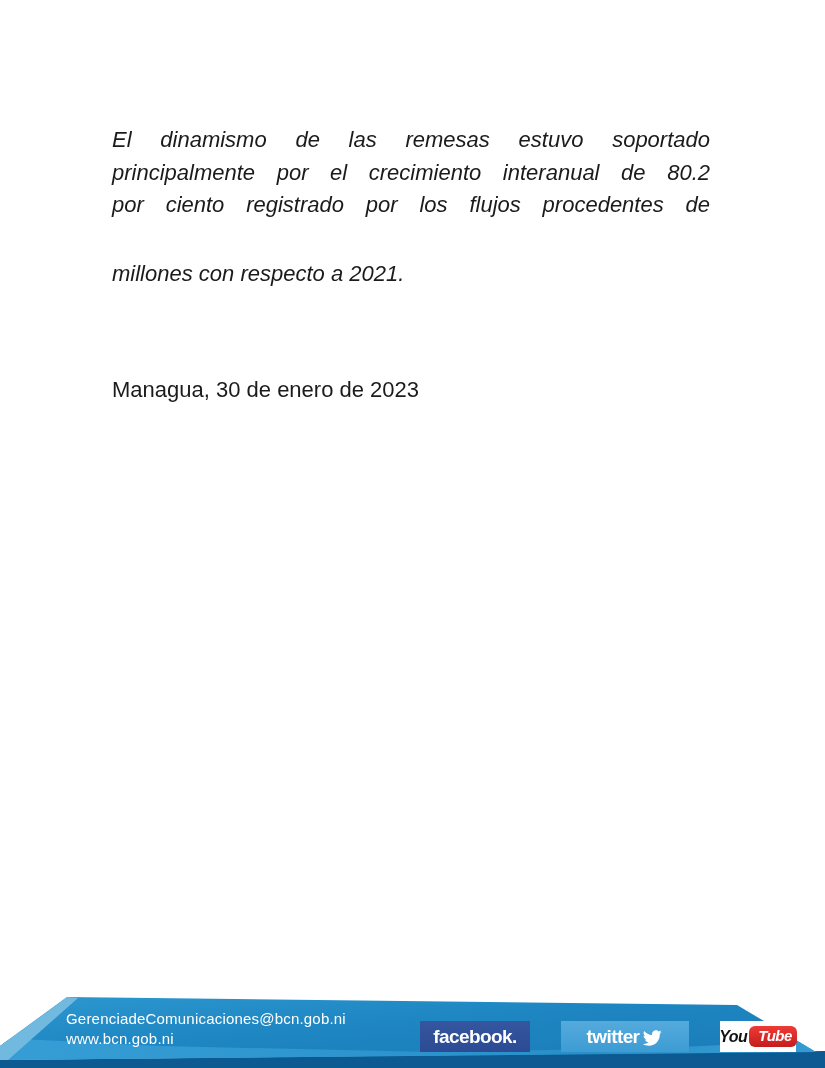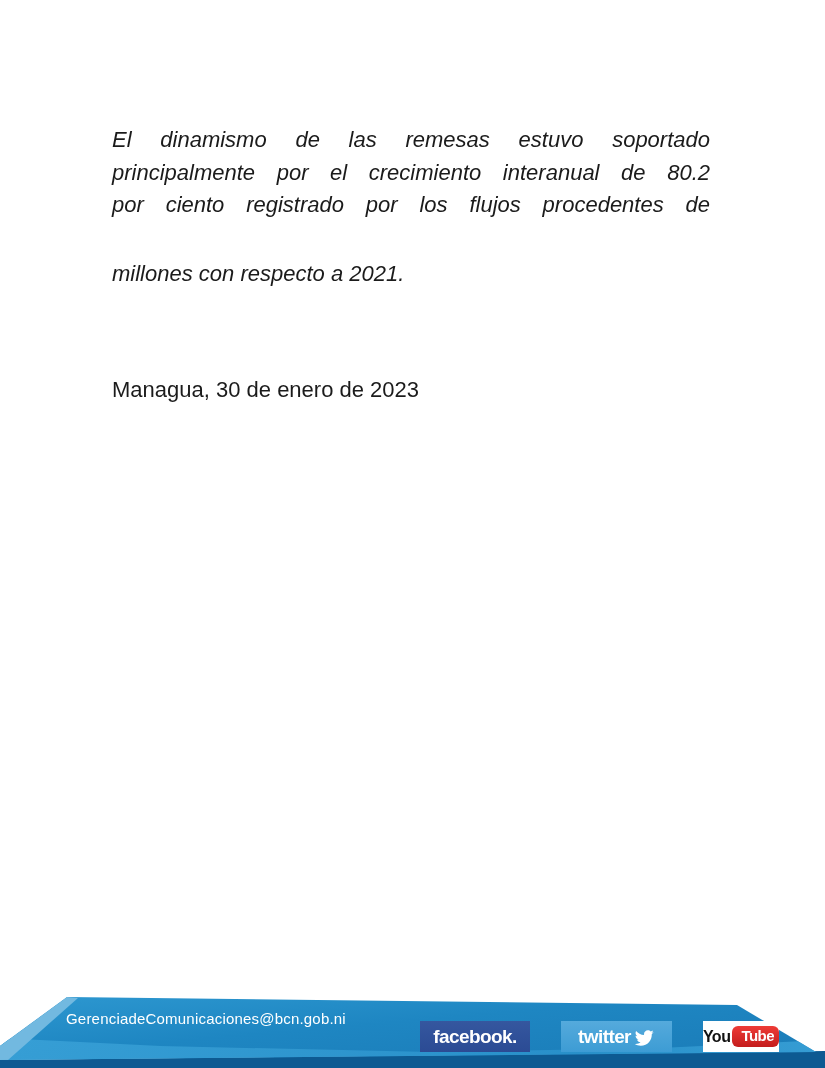--- a/index.html
+++ b/index.html
@@ -104,34 +104,35 @@
   }
   .badge-facebook {
     width: 110px;
     background: linear-gradient(180deg, #35579f 0%, var(--facebook-blue, #2b4b94) 100%);
     color: #ffffff;
     font-size: 19px;
     font-weight: 700;
     letter-spacing: -0.6px;
   }
   .badge-twitter {
-    width: 111px;
+    width: 128px;
     background: linear-gradient(180deg, #55aadc 0%, var(--twitter-blue, #3d9cd4) 100%);
     color: #ffffff;
     font-size: 19px;
     font-weight: 700;
     letter-spacing: -0.6px;
     gap: 2px;
   }
   .badge-twitter svg { display: block; margin-top: 3px; }
   .badge-youtube {
     width: 76px;
     background: #ffffff;
     gap: 2px;
     font-weight: 700;
+    font-style: italic;
   }
   .yt-you {
     color: #111111;
     font-size: 16px;
     letter-spacing: -0.5px;
   }
   .yt-tube {
     color: #ffffff;
     font-size: 15px;
     letter-spacing: -0.5px;
@@ -159,20 +160,21 @@
   <div class="footer">
     <div class="footer-stripe"></div>
     <div class="footer-band-wrap">
       <div class="band-bg"></div>
       <div class="band-wave"></div>
       <div class="band-bevel"></div>
     </div>
 
     <div class="footer-contact">
       <div>GerenciadeComunicaciones@bcn.gob.ni</div>
+      <div>www.bcn.gob.ni</div>
     </div>
 
     <div class="badges">
       <div class="badge badge-facebook">
         <span>facebook.</span>
       </div>
       <div class="badge badge-twitter">
         <span>twitter</span>
         <svg width="22" height="20" viewBox="0 0 24 24" fill="#ffffff" xmlns="http://www.w3.org/2000/svg">
           <path d="M23.643 4.937c-.835.37-1.732.62-2.675.733.962-.576 1.7-1.49 2.048-2.578-.9.534-1.897.922-2.958 1.13-.85-.904-2.06-1.47-3.4-1.47-2.572 0-4.658 2.086-4.658 4.66 0 .364.042.718.12 1.06-3.873-.195-7.304-2.05-9.602-4.868-.4.69-.63 1.49-.63 2.342 0 1.616.823 3.043 2.072 3.878-.764-.025-1.482-.234-2.11-.583v.06c0 2.257 1.605 4.14 3.737 4.568-.392.106-.803.162-1.227.162-.3 0-.593-.028-.877-.082.593 1.85 2.313 3.198 4.352 3.234-1.595 1.25-3.604 1.995-5.786 1.995-.376 0-.747-.022-1.112-.065 2.062 1.323 4.51 2.093 7.14 2.093 8.57 0 13.255-7.098 13.255-13.254 0-.2-.005-.402-.014-.602.91-.658 1.7-1.477 2.323-2.41z"></path>

